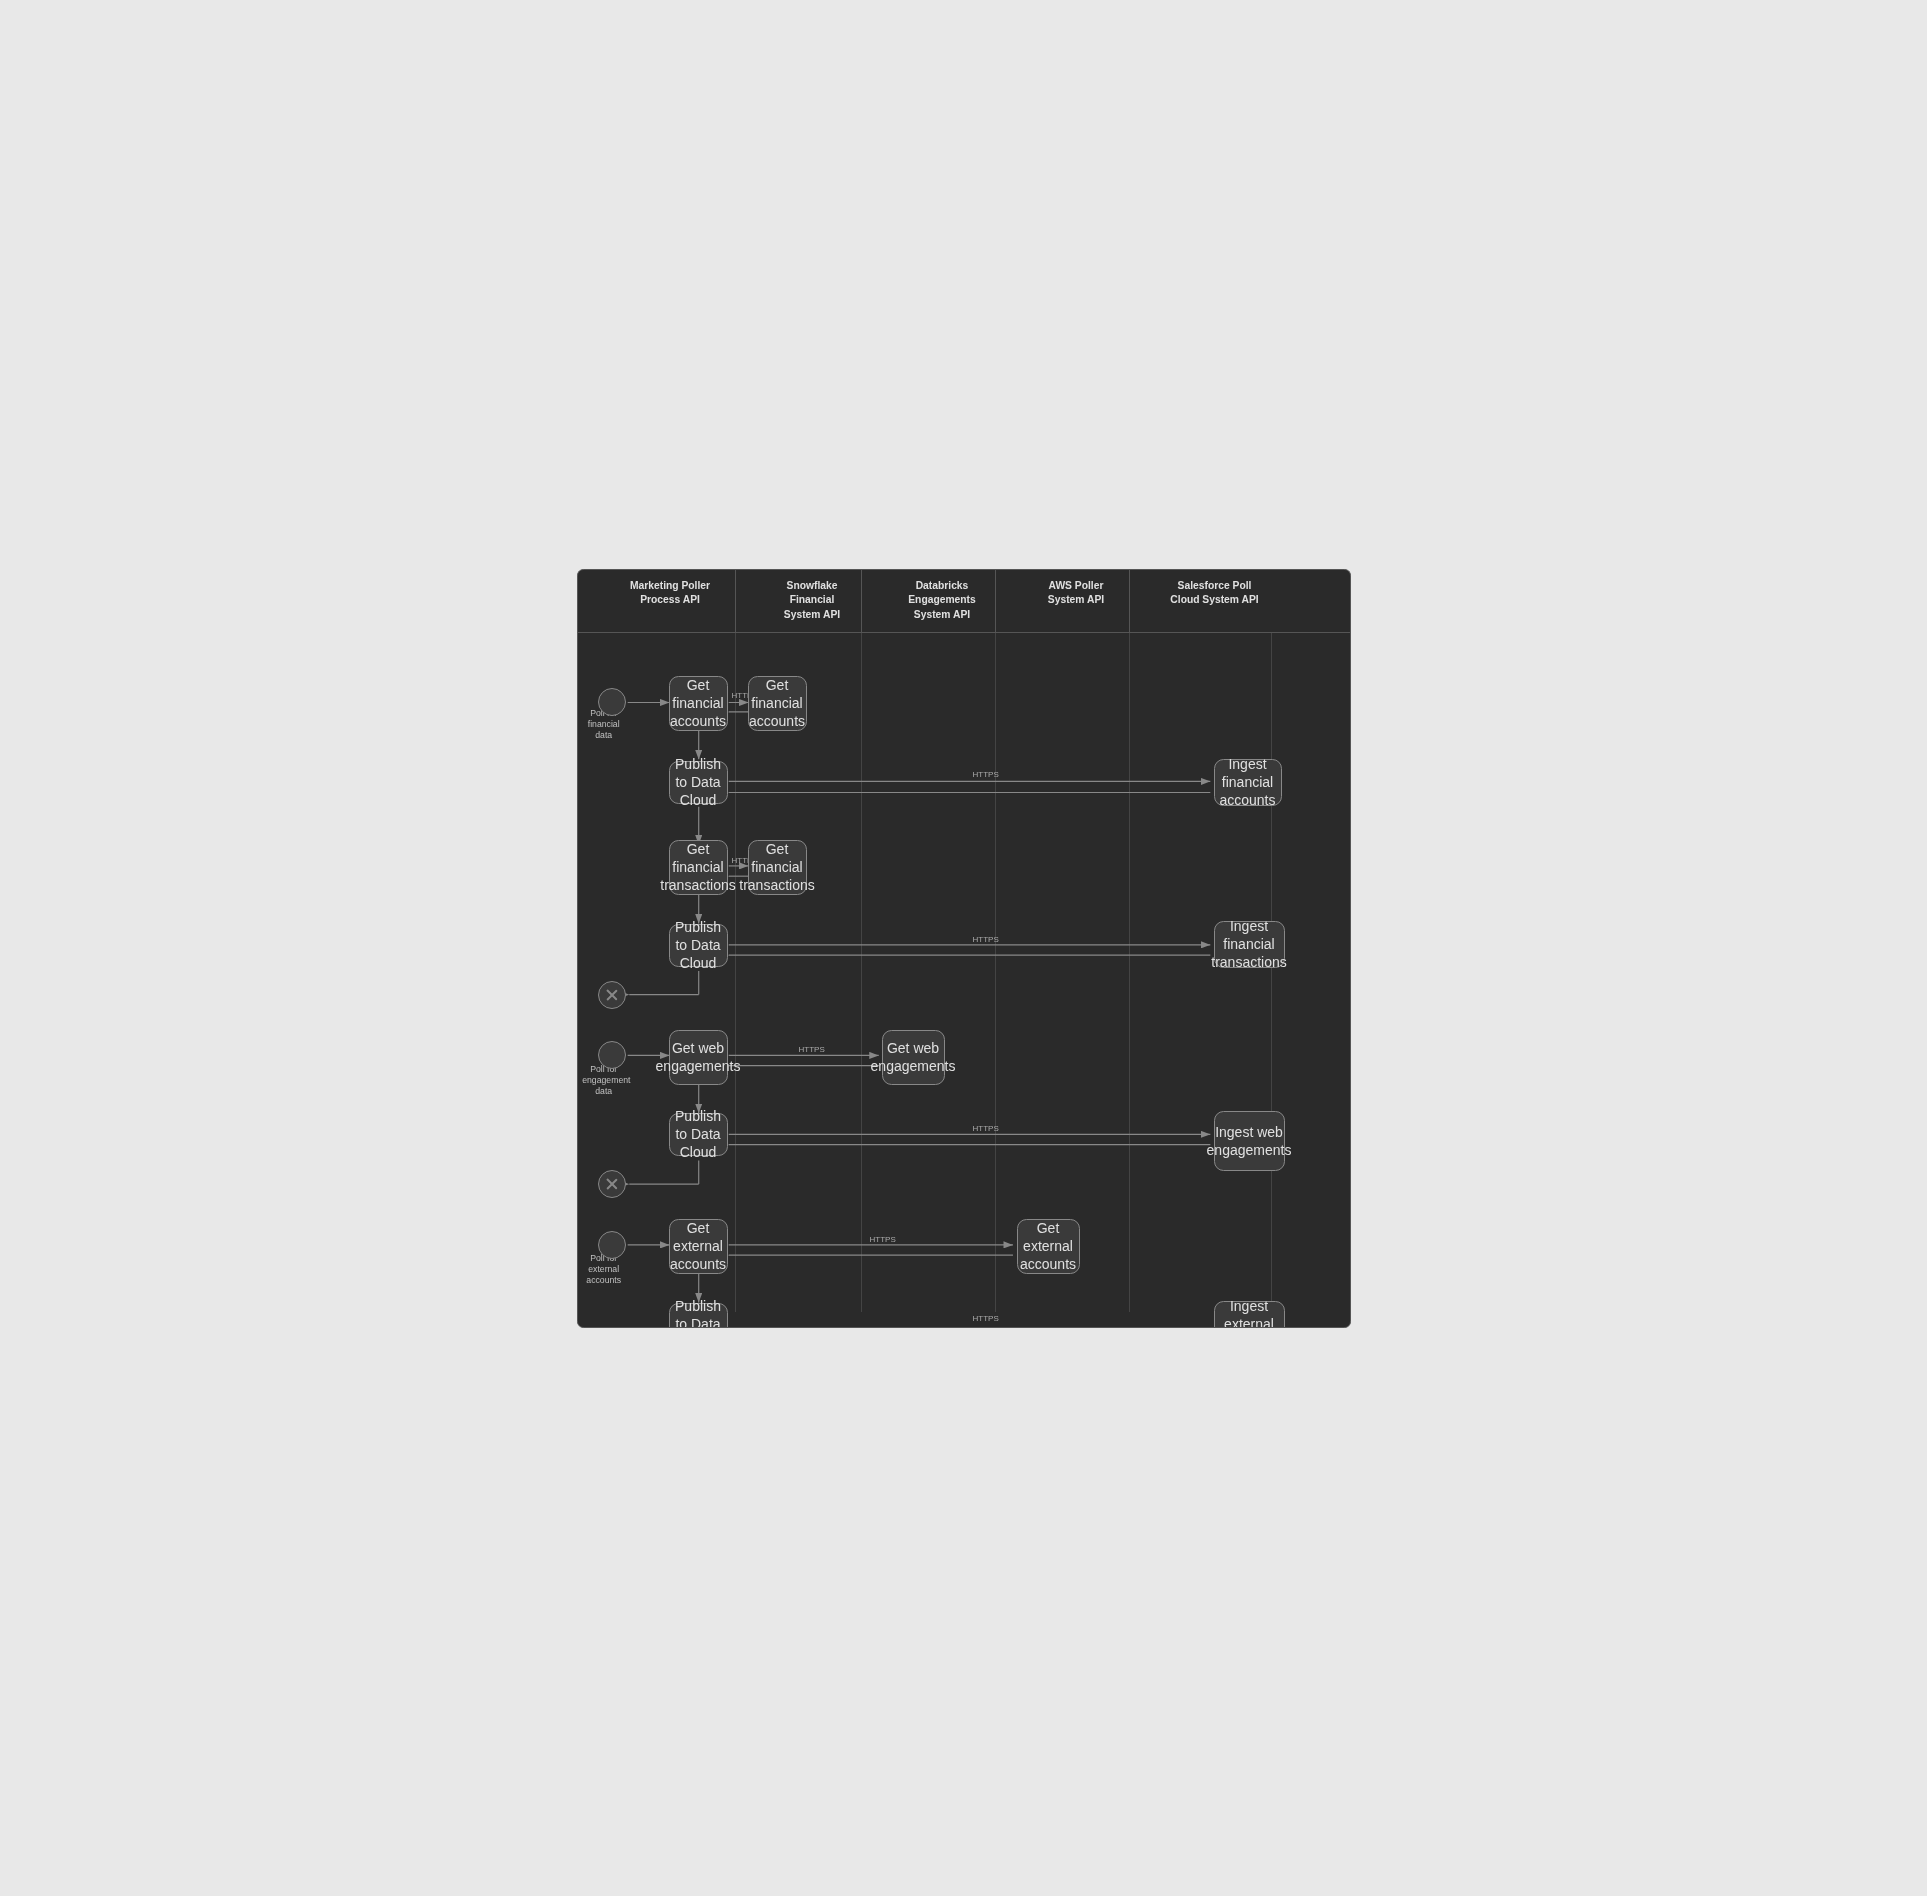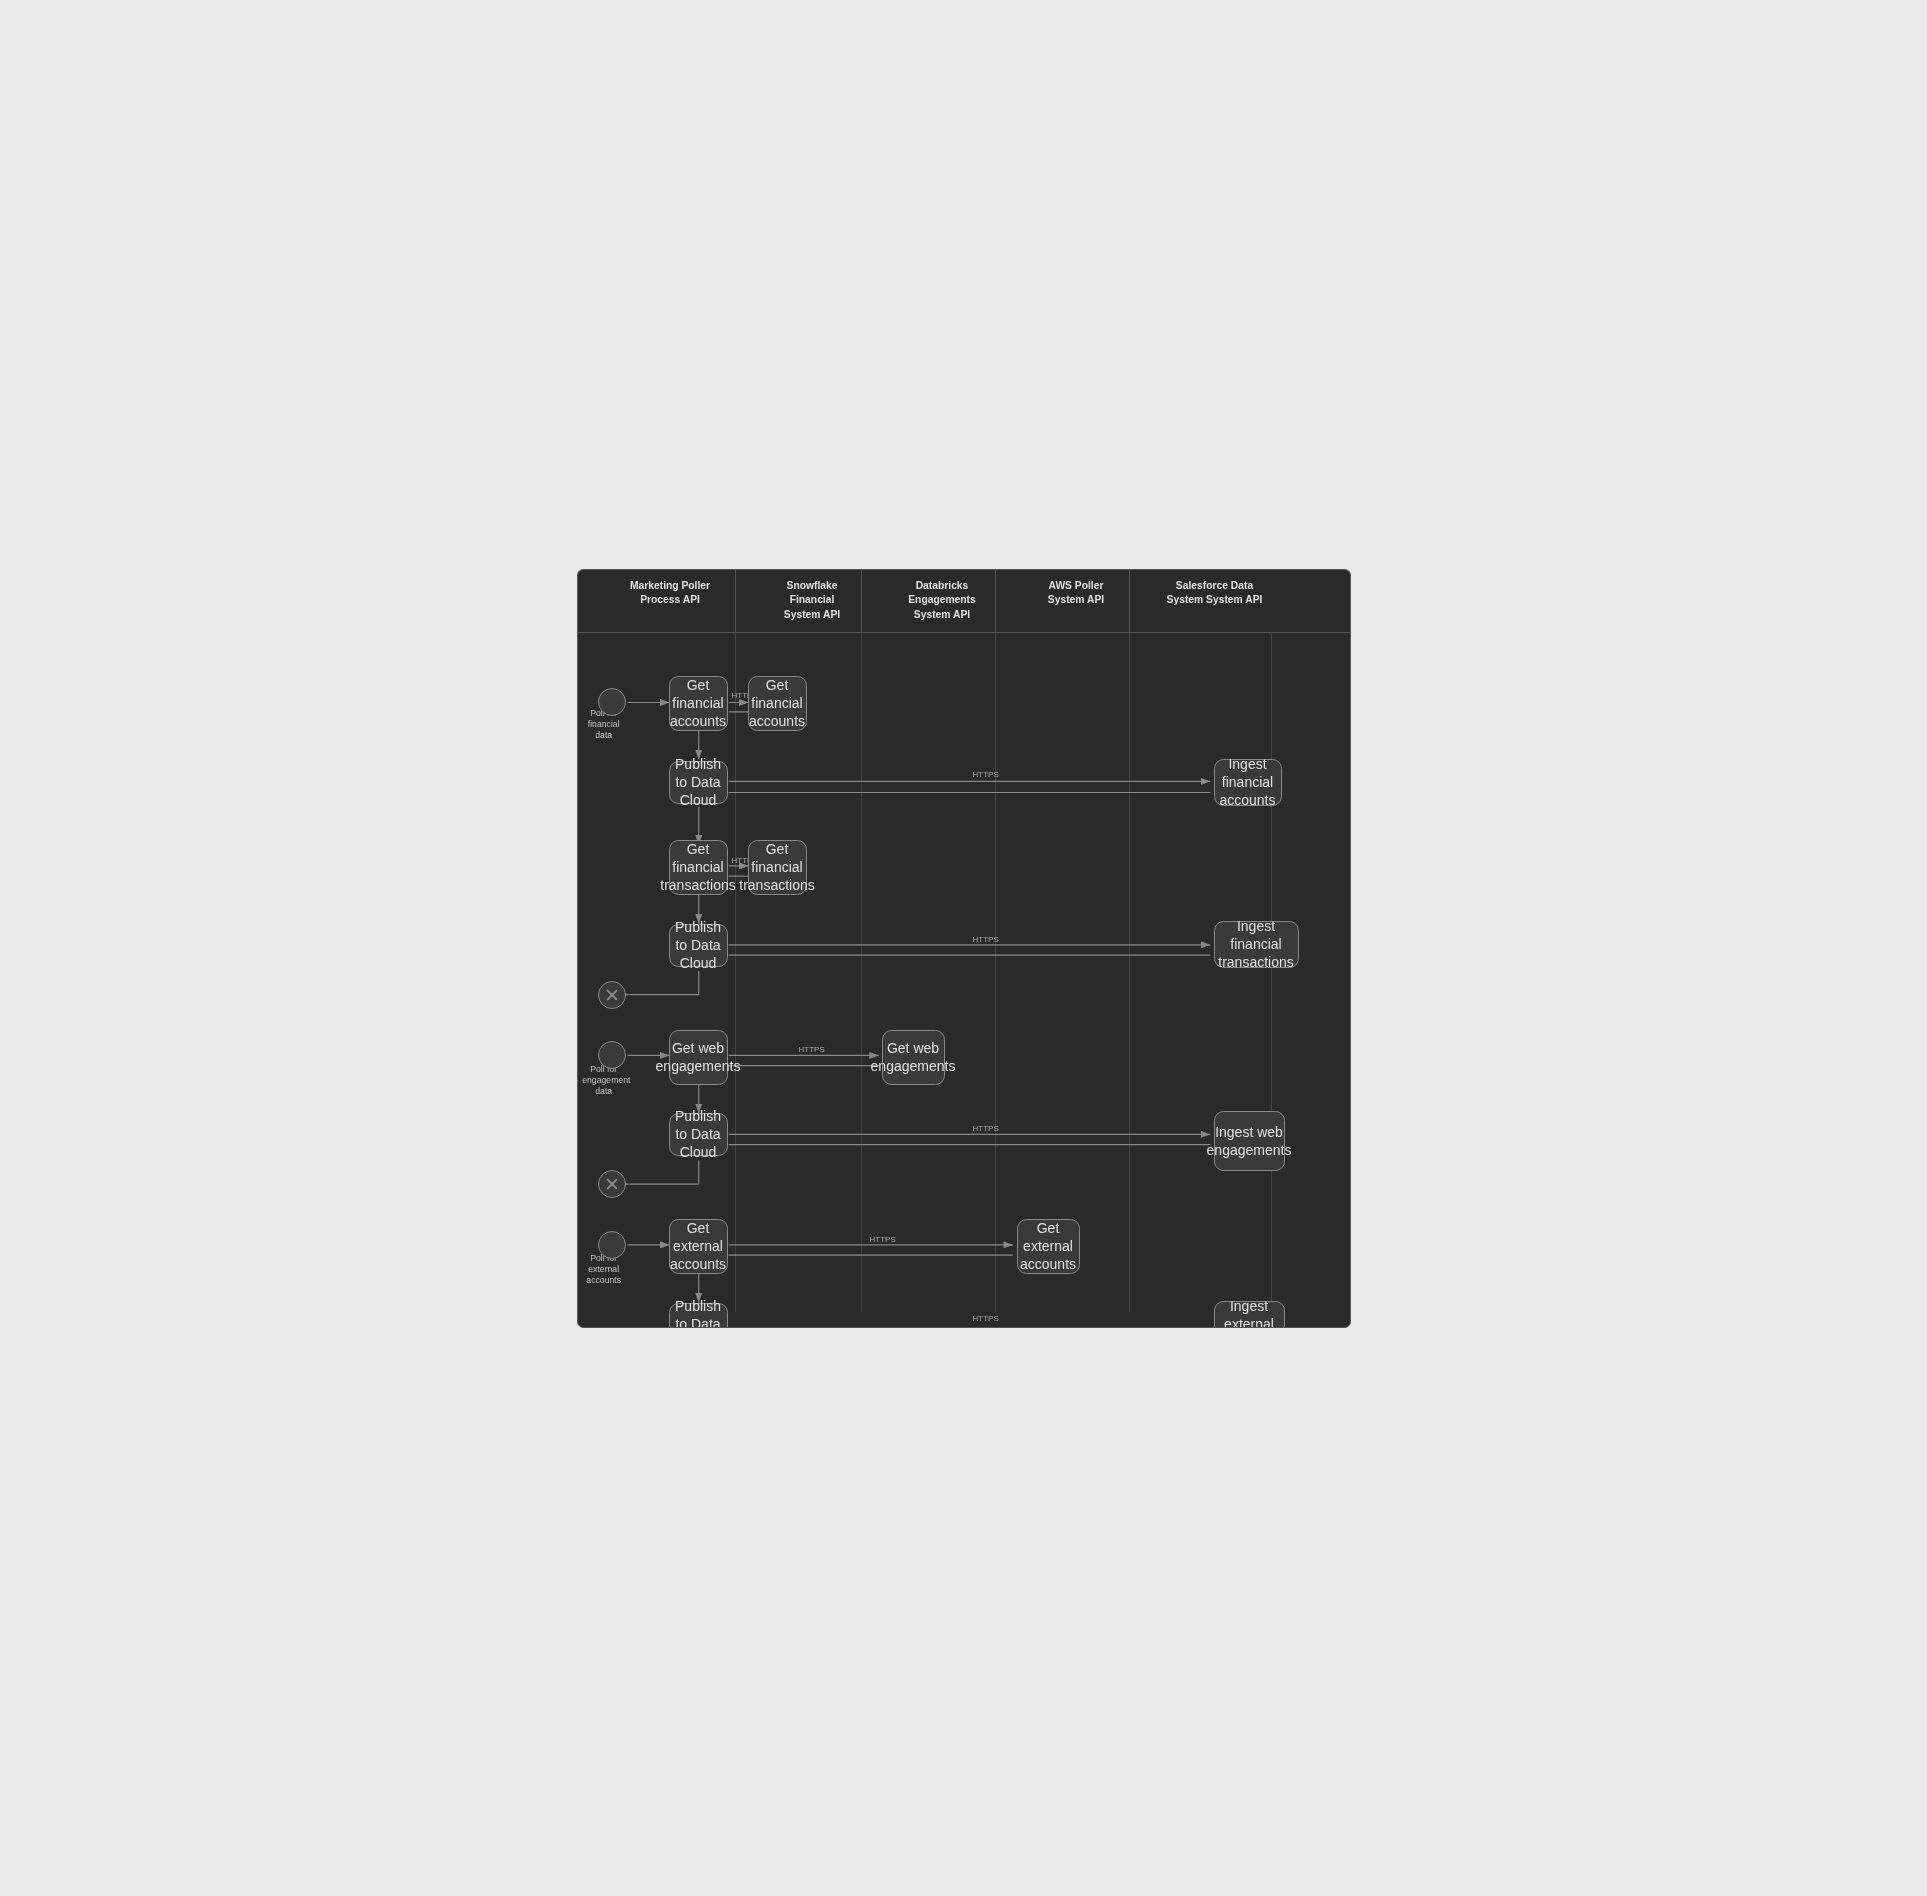--- a/index.html
+++ b/index.html
@@ -124,21 +124,21 @@
 </head>
 <body>
 
 <div class="diagram-container">
 
   <div class="header-row">
     <div class="header-cell">Marketing Poller Process API</div>
     <div class="header-cell">Snowflake Financial System API</div>
     <div class="header-cell">Databricks Engagements System API</div>
     <div class="header-cell">AWS Poller System API</div>
-    <div class="header-cell">Salesforce Data System System API</div>
+    <div class="header-cell">Salesforce Poll Cloud System API</div>
   </div>
 
   <div class="body-area">
 
     <div class="lane"></div>
     <div class="lane"></div>
     <div class="lane"></div>
     <div class="lane"></div>
     <div class="lane"></div>
 
@@ -229,21 +229,21 @@
     <div class="node" style="left:91px; top:207px; width:59px; height:55px;">Get financial transactions</div>
 
     <div class="https-label" style="left:154px; top:223px;">HTTPS</div>
 
     <div class="node" style="left:170px; top:207px; width:59px; height:55px;">Get financial transactions</div>
 
     <div class="node" style="left:91px; top:291px; width:59px; height:43px;">Publish to Data Cloud</div>
 
     <div class="https-label" style="left:395px; top:302px;">HTTPS</div>
 
-    <div class="node" style="left:636px; top:288px; width:85px; height:47px;">Ingest financial transactions</div>
+    <div class="node" style="left:636px; top:288px; width:71px; height:47px;">Ingest financial transactions</div>
 
     <div class="node-terminate" style="left:20.5px; top:348px;"></div>
 
     <div class="label-text" style="left:4.7px; top:431px; width:43px;">Poll for engagement data</div>
 
     <div class="node-circle" style="left:20.5px; top:408px;"></div>
 
     <div class="node" style="left:91px; top:397px; width:59px; height:55px;">Get web engagements</div>
 
     <div class="https-label" style="left:221px; top:412px;">HTTPS</div>

